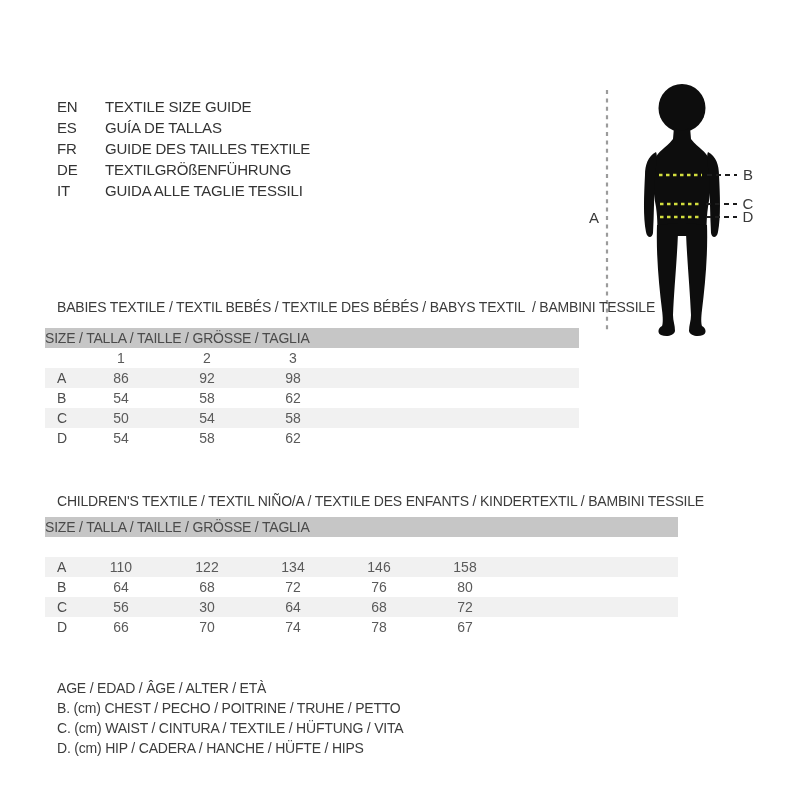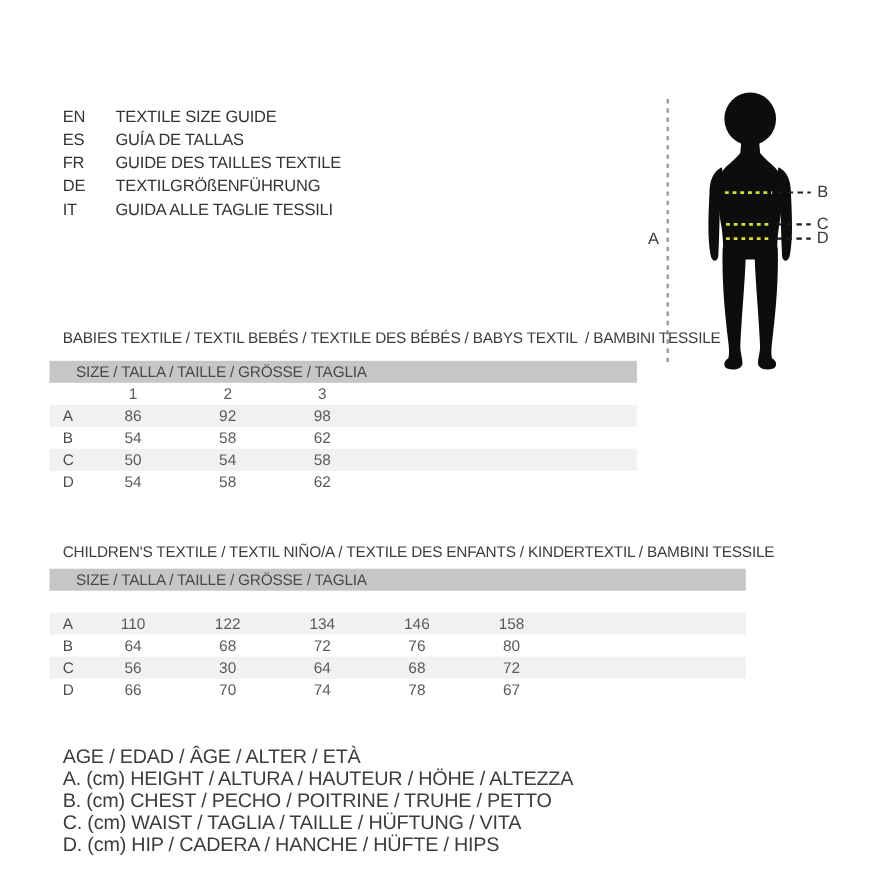--- a/index.html
+++ b/index.html
@@ -20,37 +20,37 @@
   .marker-c{left:739px;top:150px;}
   .marker-d{left:739px;top:163px;}
 
   
   .sec-title{position:absolute;left:57px;font-size:14px;letter-spacing:-0.2px;color:#3c3c3c;white-space:pre;}
   .babies-title{top:254px;}
   .children-title{top:448px;}
 
   
   .size-bar{position:absolute;left:45px;height:20px;background:#c6c6c6;color:#4a4a4a;
-            font-size:14px;line-height:20px;padding-left:24px;box-sizing:border-box;letter-spacing:-0.2px;}
+            font-size:14px;line-height:20px;padding-left:0;box-sizing:border-box;letter-spacing:-0.2px;}
   .babies-bar{top:283px;width:534px;}
   .children-bar{top:472px;width:633px;}
 
   
   .trow{position:absolute;left:45px;height:20px;display:flex;align-items:center;font-size:14px;}
   .trow .lbl{width:33px;padding-left:12px;box-sizing:border-box;color:#4d4d4d;}
   .trow .c{width:86px;text-align:center;color:#5a5a5a;}
   .stripe{background:#f1f1f1;}
   .babies-row{width:534px;}
   .children-row{width:633px;}
   .bt-head{top:303px;} .bt-r0{top:323px;} .bt-r1{top:343px;} .bt-r2{top:363px;} .bt-r3{top:383px;}
   .ct-head{top:492px;} .ct-r0{top:512px;} .ct-r1{top:532px;} .ct-r2{top:552px;} .ct-r3{top:572px;}
 
   
   .legend{position:absolute;left:57px;top:633px;}
-  .legend-line{height:20px;display:flex;align-items:center;font-size:18px;letter-spacing:-0.2px;color:#3c3c3c;}
+  .legend-line{height:20px;display:flex;align-items:center;font-size:14px;letter-spacing:-0.2px;color:#3c3c3c;}
 </style>
 </head>
 <body>
 
 <div class="page">
 
   <div class="lang-list">
     <div class="lang-row">
       <span class="lang-code">EN</span>
       <span class="lang-title">TEXTILE SIZE GUIDE</span>
@@ -169,19 +169,18 @@
     <span class="lbl">D</span>
     <span class="c">66</span>
     <span class="c">70</span>
     <span class="c">74</span>
     <span class="c">78</span>
     <span class="c">67</span>
   </div>
 
   <div class="legend">
     <div class="legend-line">AGE / EDAD / ÂGE / ALTER / ETÀ</div>
-    <div class="legend-line">A. (cm) HEIGHT / ALTURA / HAUTEUR / HÖHE / ALTEZZA</div>
     <div class="legend-line">B. (cm) CHEST / PECHO / POITRINE / TRUHE / PETTO</div>
-    <div class="legend-line">C. (cm) WAIST / TAGLIA / TAILLE / HÜFTUNG / VITA</div>
+    <div class="legend-line">C. (cm) WAIST / CINTURA / TEXTILE / HÜFTUNG / VITA</div>
     <div class="legend-line">D. (cm) HIP / CADERA / HANCHE / HÜFTE / HIPS</div>
   </div>
 
 </div>
 
 </body></html>

